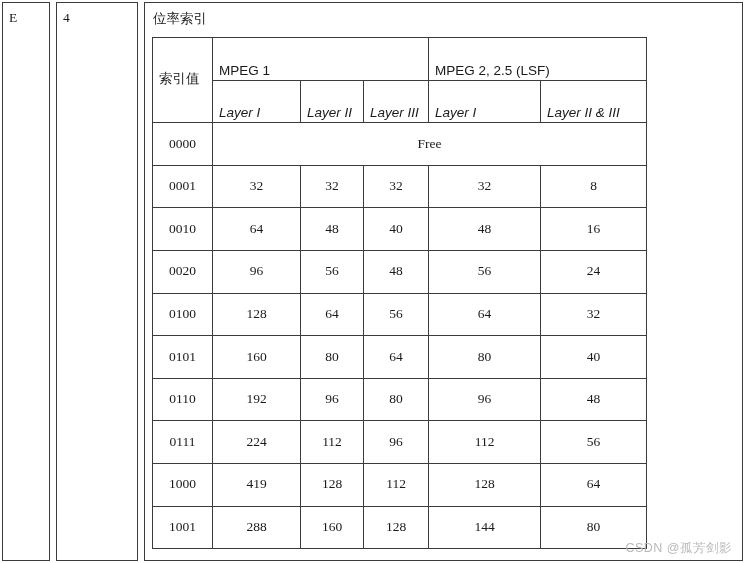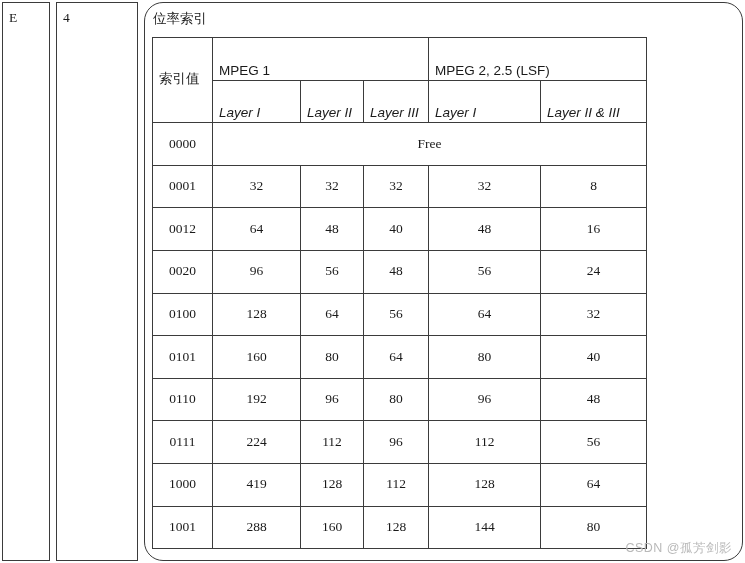--- a/index.html
+++ b/index.html
@@ -35,21 +35,20 @@
     overflow: hidden;
     position: relative;
   }
   .outer-cell.c1 { width: 48px; }
   .outer-cell.c2 { width: 82px; }
   .outer-cell.c3 { width: 72px; }
   .outer-cell.c4 {
     flex: 1 1 auto;
     margin-right: 0;
     padding: 6px 0 0 6px;
-    border-radius: 19px;
   }
 
   
   .inner-title {
     font-size: 13.5px;
     color: #1a1a1a;
     padding: 2px 0 0 2px;
     height: 28px;
     font-family: "Liberation Sans", "DejaVu Sans", sans-serif;
   }
@@ -169,21 +168,21 @@
             </tr>
             <tr>
               <td class="idx-cell">0001</td>
               <td class="val-cell">32</td>
               <td class="val-cell">32</td>
               <td class="val-cell">32</td>
               <td class="val-cell">32</td>
               <td class="val-cell">8</td>
             </tr>
             <tr>
-              <td class="idx-cell">0012</td>
+              <td class="idx-cell">0010</td>
               <td class="val-cell">64</td>
               <td class="val-cell">48</td>
               <td class="val-cell">40</td>
               <td class="val-cell">48</td>
               <td class="val-cell">16</td>
             </tr>
             <tr>
               <td class="idx-cell">0020</td>
               <td class="val-cell">96</td>
               <td class="val-cell">56</td>

